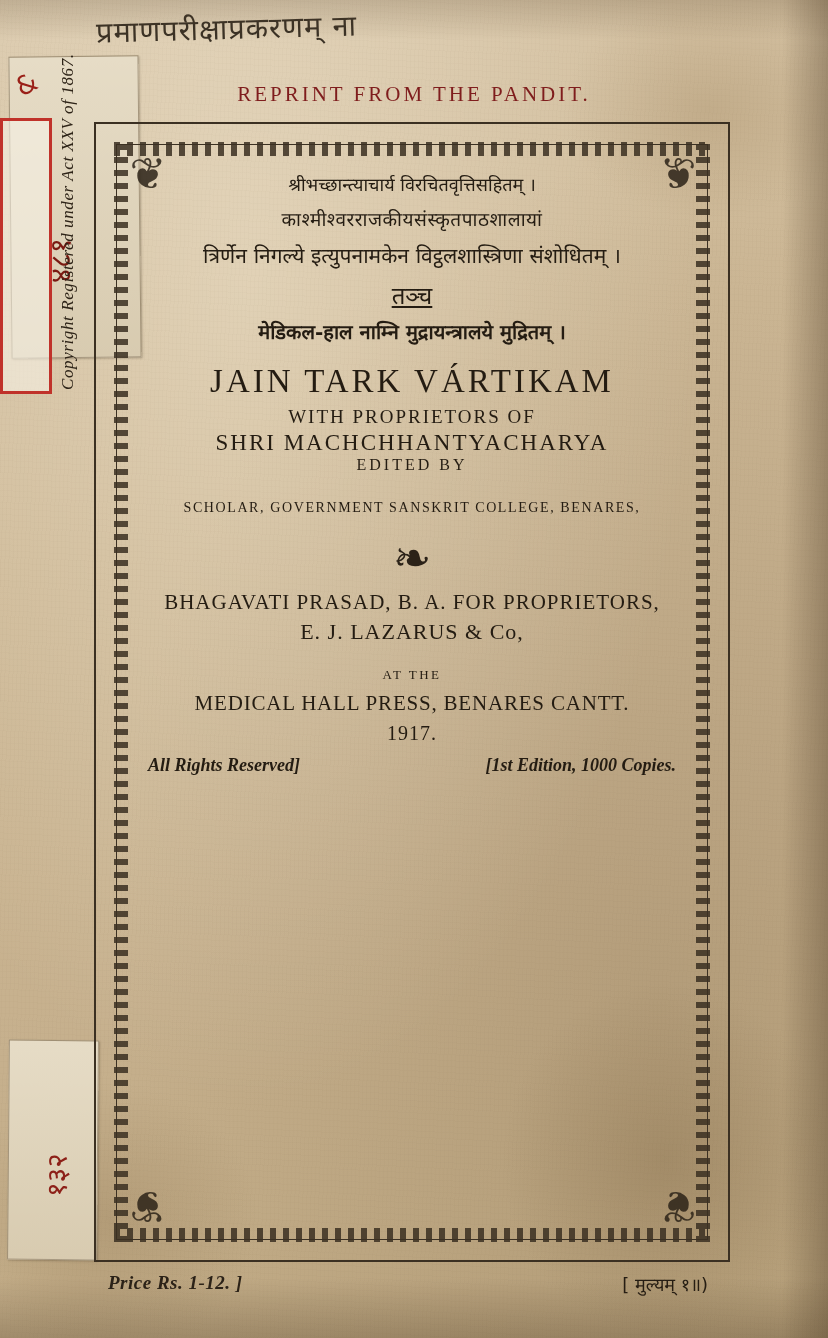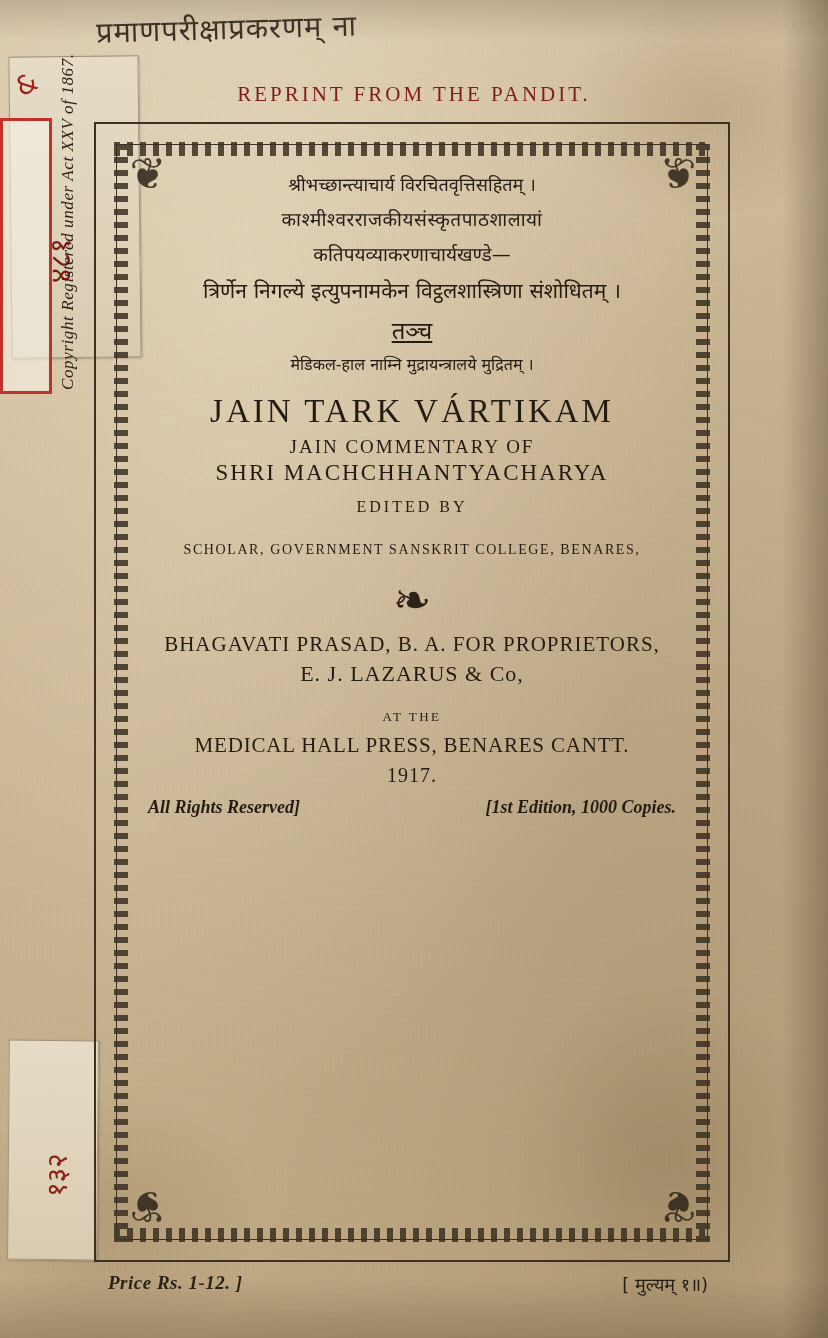--- a/index.html
+++ b/index.html
@@ -203,40 +203,39 @@
   .sub-dev-1 {
     margin-top: 22px;
     font-size: 18px;
     letter-spacing: 0px;
   }
   .sub-dev-2 { margin-top: 10px; font-size: 19px; letter-spacing: .5px; }
   .sub-dev-3 { margin-top: 9px; font-size: 19px; }
   .sub-dev-4 { margin-top: 9px; font-size: 21px; }
   .sub-dev-5 { margin-top: 9px; font-size: 24px; text-decoration: underline; }
   .sub-dev-6 { margin-top: 9px; font-size: 20px; }
-  .sub-dev-7 { margin-top: 7px; font-size: 16px; }
+  .sub-dev-7 { margin-top: 7px; font-size: 20px; font-weight: bold; }
 
   .title-rom {
     margin-top: 18px;
     font-size: 33px;
     letter-spacing: 3px;
     font-family: "Liberation Serif", serif;
   }
   .with-commentary {
     margin-top: 6px;
     font-size: 19px;
     letter-spacing: 2px;
   }
   .commentator {
     margin-top: 2px;
     font-size: 23px;
     letter-spacing: 2px;
   }
   .edited-by {
-    margin-top: 12px;
     font-size: 16px;
     letter-spacing: 3px;
   }
   .editor {
     margin-top: 4px;
     font-size: 25px;
     letter-spacing: 2.5px;
   }
   .scholar {
     margin-top: 26px;
@@ -344,27 +343,26 @@
   <div class="frame-band"></div>
   <div class="frame-inner"></div>
   <div class="corner tl">❦</div>
   <div class="corner tr">❦</div>
   <div class="corner bl">❦</div>
   <div class="corner br">❦</div>
 
   <div class="content">
     <div class="dev sub-dev-1">श्रीभच्छान्त्याचार्य विरचितवृत्तिसहितम् ।</div>
     <div class="dev sub-dev-2">काश्मीश्वरराजकीयसंस्कृतपाठशालायां</div>
-    <div class="dev sub-dev-3">कतिपयव्याकरणाचार्यखण्डे—</div>
     <div class="dev sub-dev-4">त्रिर्णेन निगल्ये इत्युपनामकेन विट्ठलशास्त्रिणा संशोधितम् ।</div>
     <div class="dev sub-dev-5">तञ्च</div>
     <div class="dev sub-dev-7">मेडिकल-हाल नाम्नि मुद्रायन्त्रालये मुद्रितम् ।</div>
 
     <div class="title-rom">JAIN TARK VÁRTIKAM</div>
-    <div class="with-commentary">JAIN COMMENTARY OF</div>
+    <div class="with-commentary">WITH PROPRIETORS OF</div>
     <div class="commentator">SHRI MACHCHHANTYACHARYA</div>
     <div class="edited-by">EDITED BY</div>
     <div class="scholar">SCHOLAR, GOVERNMENT SANSKRIT COLLEGE, BENARES,</div>
 
     <div class="ornament">❧</div>
 
     <div class="publisher-1">BHAGAVATI PRASAD, B. A. FOR PROPRIETORS,</div>
     <div class="publisher-2">E. J. LAZARUS &amp; Co,</div>
     <div class="at-the">AT THE</div>
     <div class="press">MEDICAL HALL PRESS, BENARES CANTT.</div>

